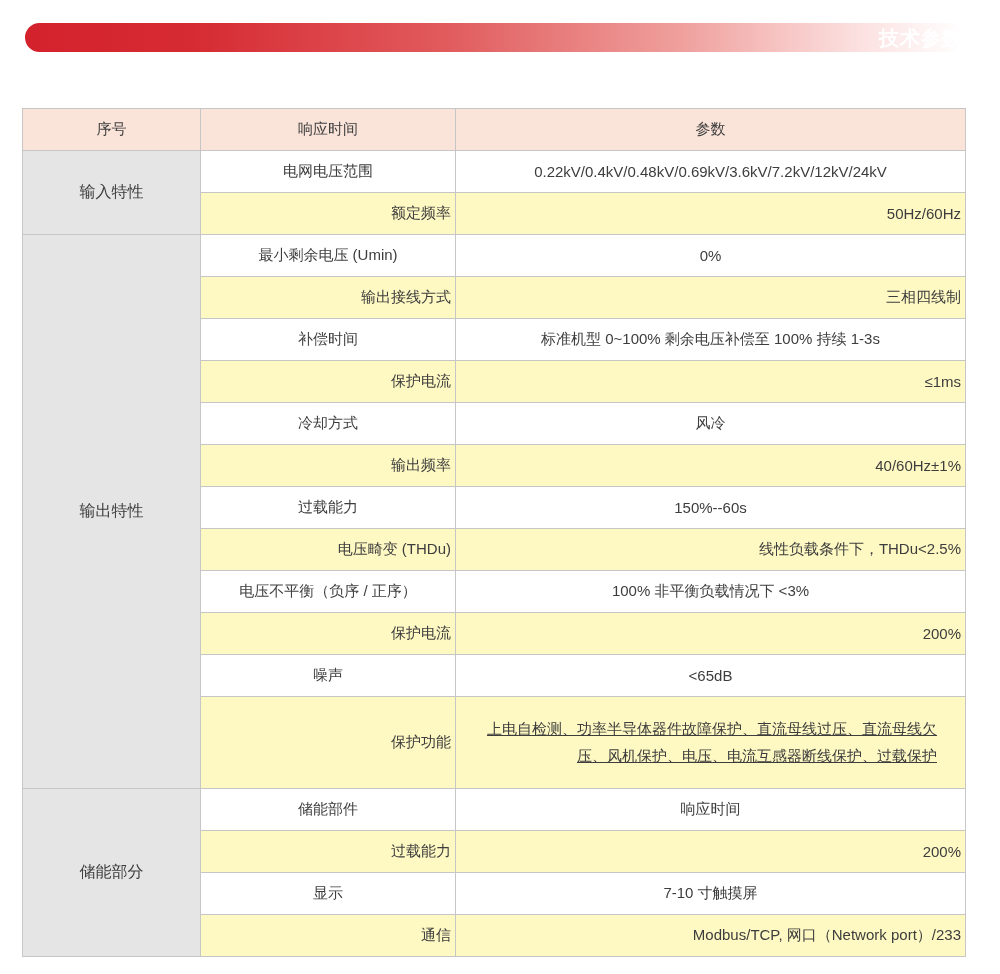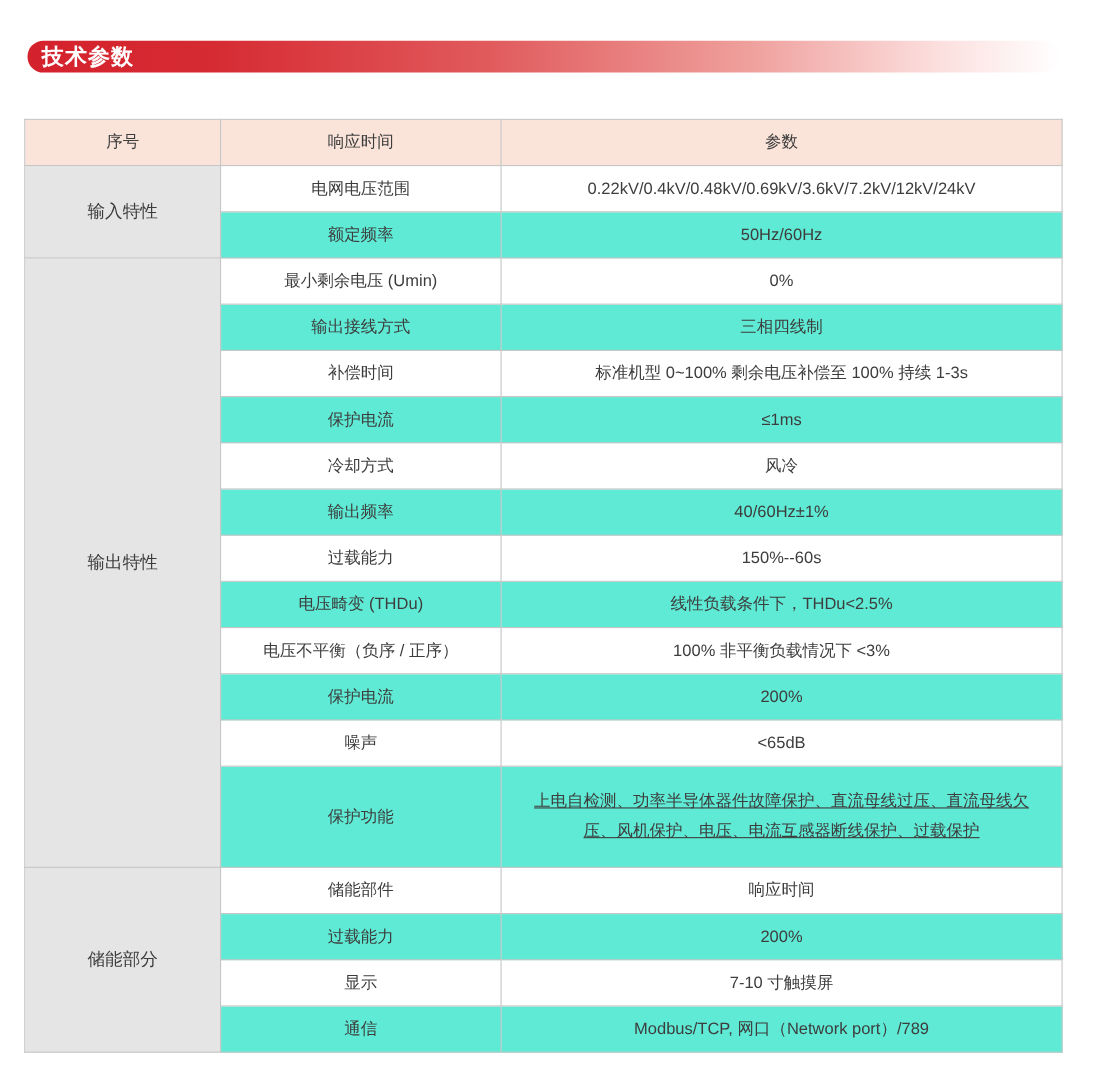--- a/index.html
+++ b/index.html
@@ -3,25 +3,25 @@
 <meta charset="utf-8">
 <style>
   html,body { margin:0; padding:0; }
   body {
     width:1000px; height:974px;
     background:#ffffff;
     font-family:"Liberation Sans","DejaVu Sans",sans-serif;
     position:relative;
   }
   .banner {
-    position:absolute; left:25px; top:37px;
+    position:absolute; left:25px; top:23px;
     width:938px; height:29px;
     border-radius:15px;
     background:linear-gradient(90deg,#d4222d 0%,#d62b33 18%,#e15b5d 45%,#efa09d 70%,#fbdedd 88%,#ffffff 100%);
-    display:flex; align-items:center;
+    display:flex; align-items:center;justify-content:flex-end;
   }
   .banner-title {
     color:#ffffff; font-weight:bold; font-size:20px;
     padding-left:13px; letter-spacing:1px; line-height:1;
   }
   table.spec-table {
     position:absolute; left:22px; top:108px;
     width:943px;
     border-collapse:collapse; table-layout:fixed;
     color:#3d3d3d; font-size:15px; text-align:center;
@@ -30,21 +30,21 @@
   .spec-table col.c2 { width:255px; }
   .spec-table col.c3 { width:510px; }
   .spec-table th, .spec-table td {
     border:1px solid #c6c6c6;
     height:41px; padding:0 4px;
     font-weight:normal;
     background:#ffffff;
   }
   .spec-table th { background:#fae3d9; }
   .spec-table td.group { background:#e5e5e5; font-size:16px; }
-  .spec-table tr.alt td.cell { background:#5eead4; }
+  .spec-table tr.alt td.cell { background:#fef9c3;text-align:right; }
   .spec-table td.tall { height:83px; }
   .spec-table td.wrap { line-height:1.75; padding:4px 28px;text-decoration:underline; }
 </style>
 </head>
 <body>
 
 <div class="banner">
   <span class="banner-title">技术参数</span>
 </div>
 
@@ -130,16 +130,16 @@
     <tr class="alt">
       <td class="cell">过载能力</td>
       <td class="cell">200%</td>
     </tr>
     <tr>
       <td class="cell">显示</td>
       <td class="cell">7-10 寸触摸屏</td>
     </tr>
     <tr class="alt">
       <td class="cell">通信</td>
-      <td class="cell">Modbus/TCP, 网口（Network port）/789</td>
+      <td class="cell">Modbus/TCP, 网口（Network port）/233</td>
     </tr>
   </tbody>
 </table>
 
 </body></html>

